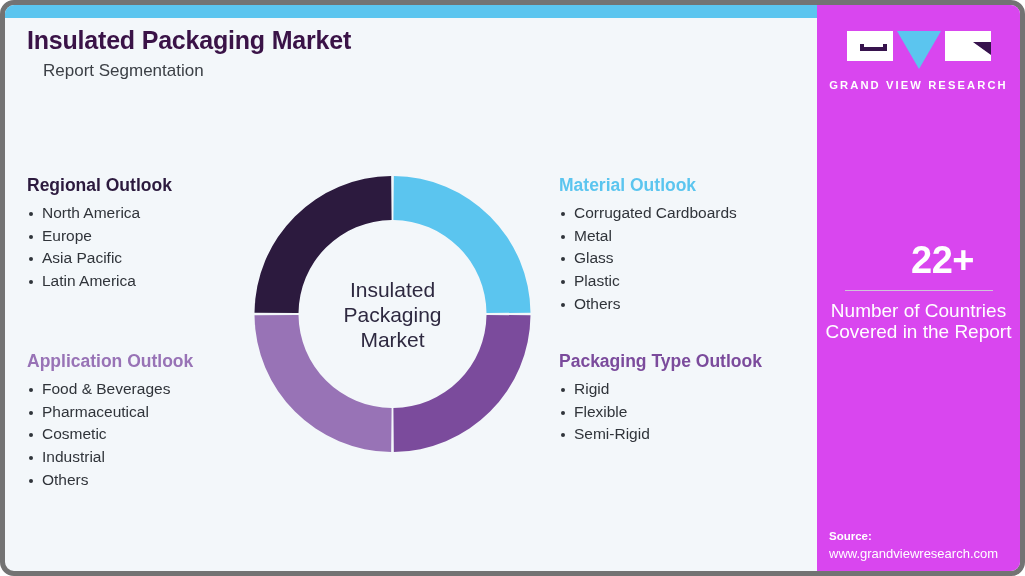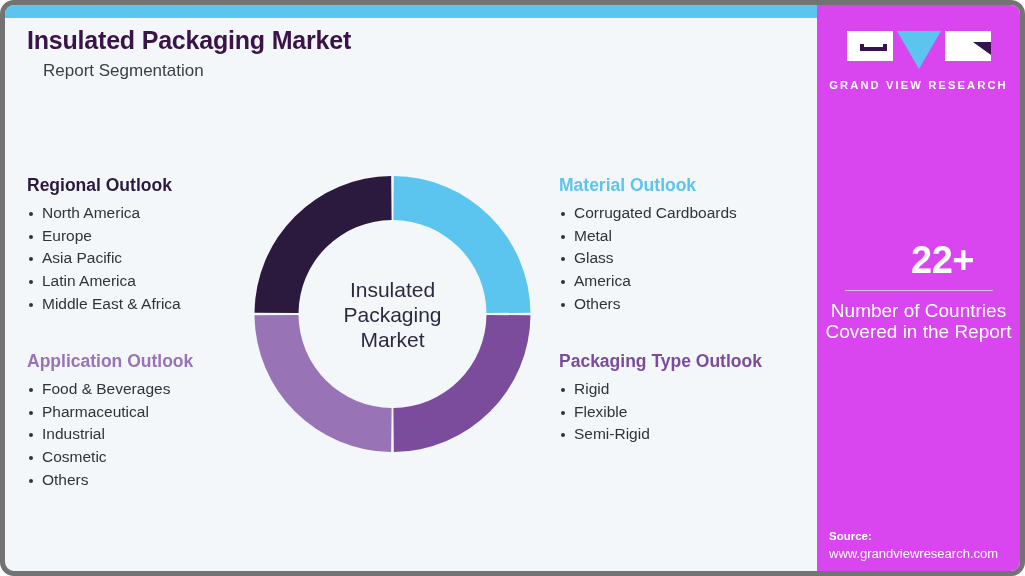--- a/index.html
+++ b/index.html
@@ -219,42 +219,41 @@
     <p class="subtitle">Report Segmentation</p>
   </div>
 
   <div class="block" id="block-regional">
     <div class="block-heading h-regional">Regional Outlook</div>
     <ul>
       <li>North America</li>
       <li>Europe</li>
       <li>Asia Pacific</li>
       <li>Latin America</li>
-      <li>Middle East &amp; Africa</li>
     </ul>
   </div>
 
   <div class="block" id="block-application">
     <div class="block-heading h-application">Application Outlook</div>
     <ul>
       <li>Food &amp; Beverages</li>
       <li>Pharmaceutical</li>
+      <li>Cosmetic</li>
       <li>Industrial</li>
-      <li>Cosmetic</li>
       <li>Others</li>
     </ul>
   </div>
 
   <div class="block" id="block-material">
     <div class="block-heading h-material">Material Outlook</div>
     <ul>
       <li>Corrugated Cardboards</li>
       <li>Metal</li>
       <li>Glass</li>
-      <li>America</li>
+      <li>Plastic</li>
       <li>Others</li>
     </ul>
   </div>
 
   <div class="block" id="block-packaging">
     <div class="block-heading h-packaging">Packaging Type Outlook</div>
     <ul>
       <li>Rigid</li>
       <li>Flexible</li>
       <li>Semi-Rigid</li>

